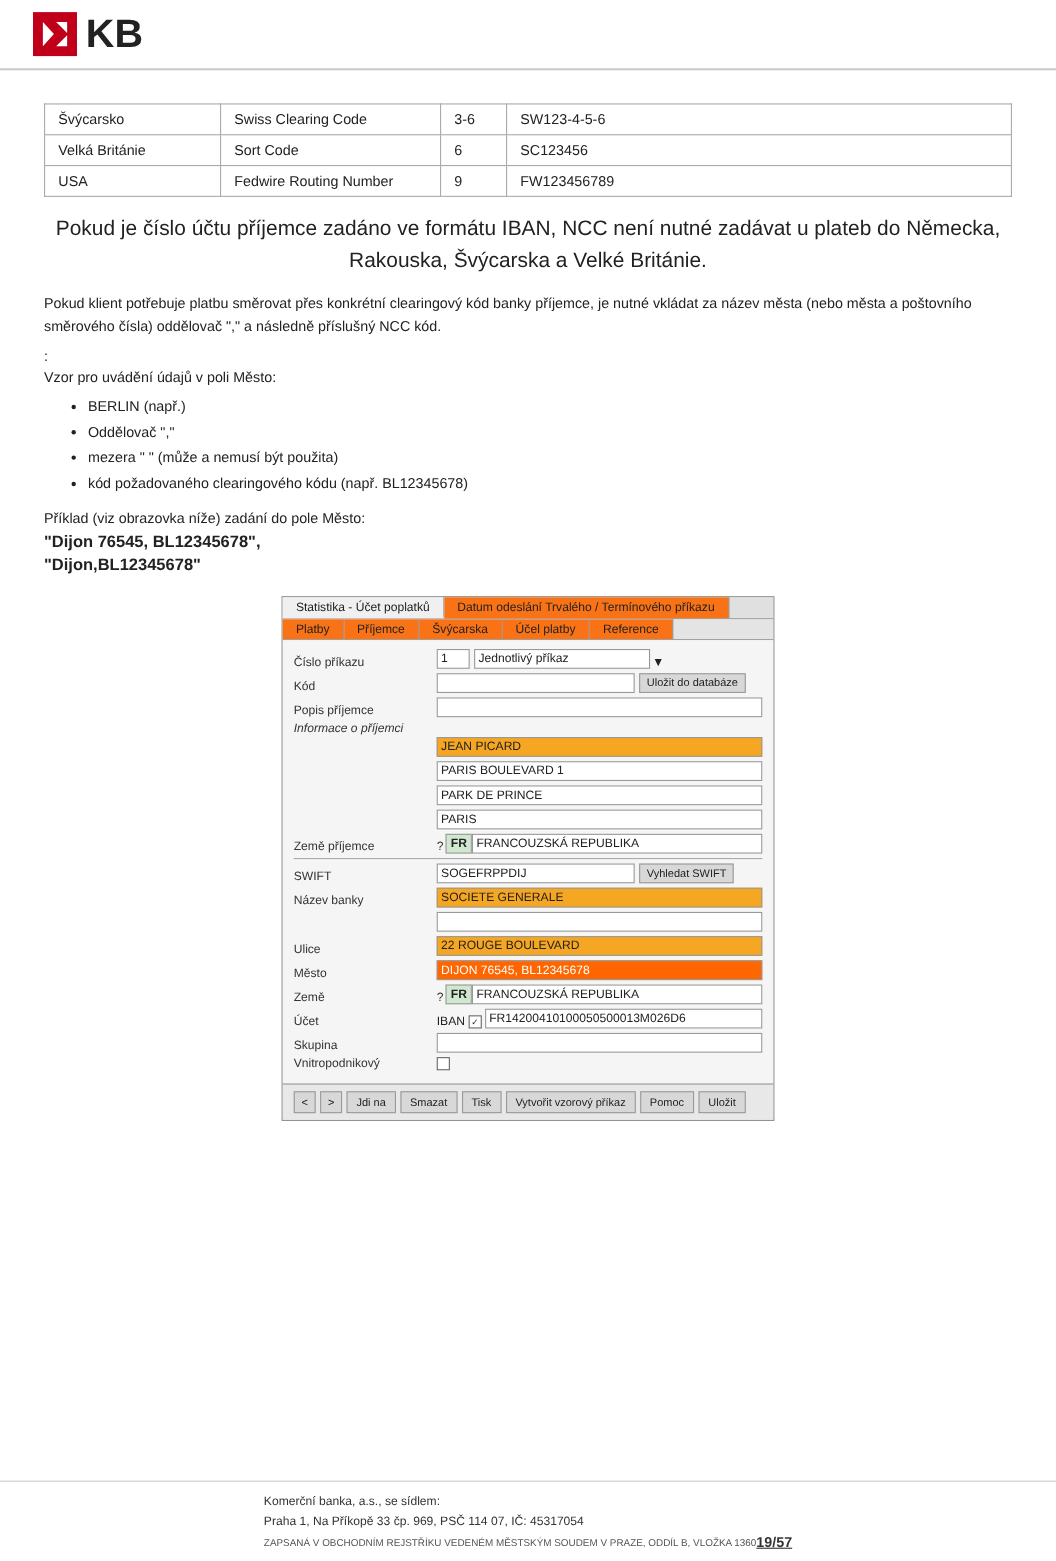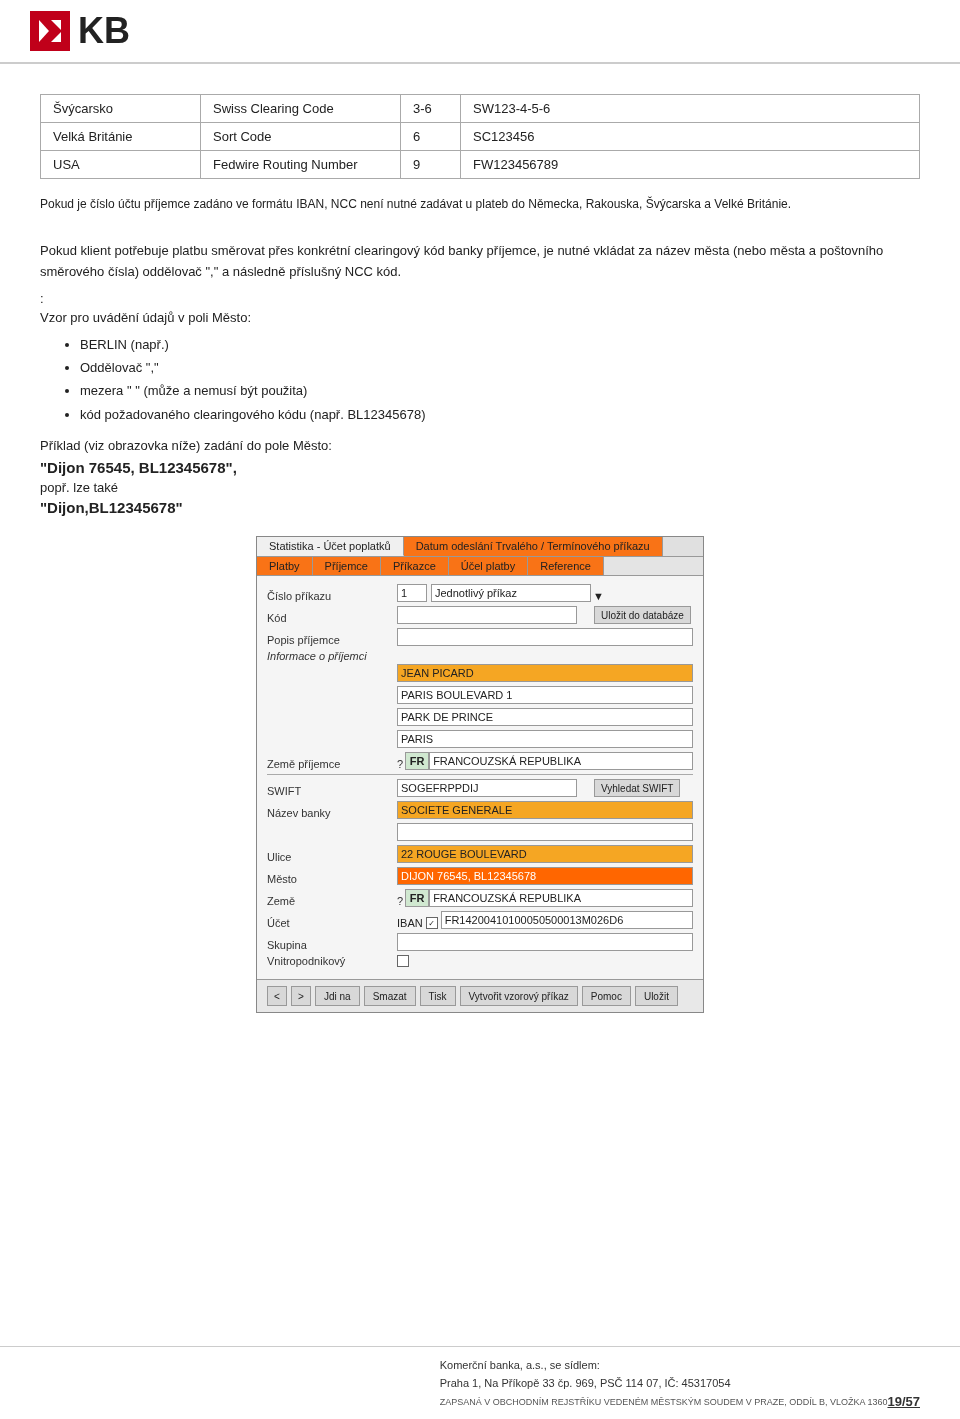--- a/index.html
+++ b/index.html
@@ -80,23 +80,24 @@
       border: 1px solid #aaa;
       padding: 6px 12px;
       font-size: 13px;
     }
     .info-table .col-country { width: 160px; }
     .info-table .col-label { width: 200px; }
     .info-table .col-num { width: 60px; }
     .info-table .col-code { width: auto; }
 
     .note-text {
-      font-size: 12px;
-      margin-bottom: 28px;
+      font-size: 19px;
+      margin-bottom: 14px;
       line-height: 1.5;
+      text-align: center;
     }
 
     .body-paragraph {
       font-size: 13px;
       line-height: 1.6;
       margin-bottom: 8px;
     }
 
     .colon-line {
       font-size: 13px;
@@ -214,21 +215,21 @@
       margin-right: 4px;
     }
     .sc-button {
       height: 18px;
       background: #d8d8d8;
       border: 1px solid #999;
       font-size: 10px;
       padding: 1px 6px;
       display: flex;
       align-items: center;
-      margin-left: 17px;
+      margin-left: 4px;
       white-space: nowrap;
     }
     .sc-section-label {
       font-size: 11px;
       font-style: italic;
       margin: 4px 0 2px 0;
       color: #333;
     }
     .sc-separator {
       height: 1px;
@@ -295,21 +296,21 @@
 
     
     .footer {
       position: absolute;
       bottom: 0;
       left: 0;
       right: 0;
       padding: 10px 40px;
       border-top: 1px solid #ccc;
       display: flex;
-      justify-content: flex-end;
+      justify-content: center;
       align-items: flex-end;
       font-size: 11px;
       color: #333;
     }
     .footer-left {
       line-height: 1.6;
     }
     .footer-right {
       font-size: 13px;
       font-weight: bold;
@@ -379,35 +380,34 @@
       <li>mezera " " (může a nemusí být použita)</li>
       <li>kód požadovaného clearingového kódu (např. BL12345678)</li>
     </ul>
 
   <p class="priklad-heading">Příklad (viz obrazovka níže) zadání do pole Město:</p>
 
   <p class="priklad-value">
     <span>"Dijon 76545, BL12345678</span><span>",</span>
   </p>
 
-  <p class="popr-line">popř. lze také</p>
 
   <p class="priklad-value2">"Dijon,BL12345678"</p>
 
   <div class="screenshot-container">
 
     <div class="sc-tabs">
       <div class="sc-tab active">Statistika - Účet poplatků</div>
       <div class="sc-tab">Datum odeslání Trvalého / Termínového příkazu</div>
     </div>
 
     <div class="sc-tabs" style="background:#e4e4e4;">
       <div class="sc-tab">Platby</div>
       <div class="sc-tab">Příjemce</div>
-      <div class="sc-tab">Příkazce</div>
+      <div class="sc-tab">Švýcarska</div>
       <div class="sc-tab">Účel platby</div>
       <div class="sc-tab">Reference</div>
     </div>
 
     <div class="sc-body">
 
       <div class="sc-row">
         <div class="sc-label">Číslo příkazu</div>
         <div class="sc-field-narrow">1</div>
         <div class="sc-field" style="max-width:160px;">Jednotlivý příkaz</div>

